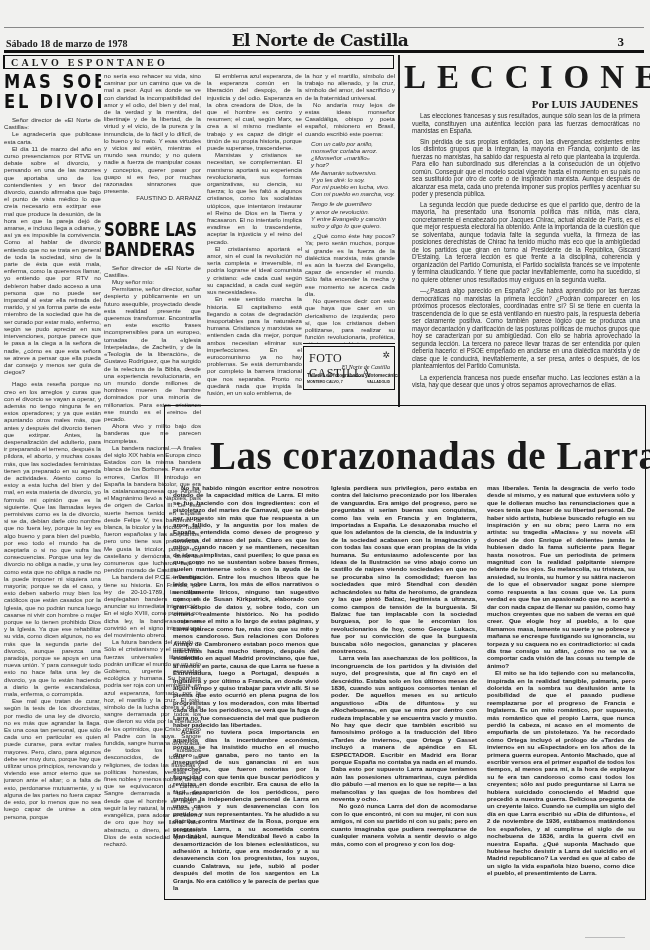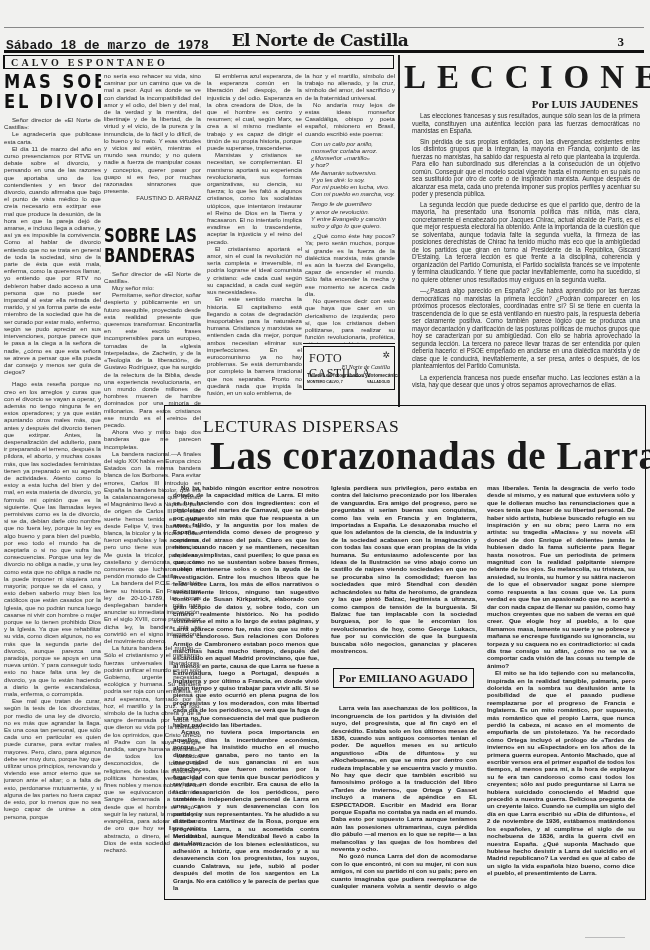--- a/index.html
+++ b/index.html
@@ -1,19 +1,19 @@
 <!DOCTYPE html>
 <html><head>
 <meta charset="utf-8">
 <style>
   html,body{margin:0;padding:0;}
   body{width:650px;height:950px;background:#f1f1ef;position:relative;overflow:hidden;font-family:"Liberation Sans",sans-serif;color:#1a1a1a;}
   .abs{position:absolute;}
   .rule{position:absolute;background:#111;}
-  .hdr-date{left:6px;top:38px;font-family:Liberation Mono, monospace;font-size:13px;font-weight:bold;}
+  .hdr-date{left:6px;top:38px;font-family:Liberation Serif, serif;font-size:10px;font-weight:bold;}
   .hdr-mast{left:190px;top:30px;width:260px;text-align:center;font-family:"DejaVu Serif",serif;font-weight:bold;font-size:17px;letter-spacing:-0.5px;}
   .hdr-page{right:26px;top:34px;font-family:"Liberation Serif",serif;font-size:13px;font-weight:bold;}
   .txt{font-size:6.1px;line-height:7.2px;text-align:justify;color:#2a2a2a;}
   .txt p{margin:0;text-indent:8px;}
   .txt p.sign{text-align:right;text-indent:0;}
   .txt p.verse{font-style:italic;text-indent:0;padding-left:6px;text-align:left;}
   .col{position:absolute;overflow:hidden;}
   .kicker-box{left:3px;top:55px;width:391px;height:14px;border:1px solid #111;border-left:2px solid #111;box-sizing:border-box;font-family:"Liberation Serif",serif;font-weight:bold;font-size:10px;letter-spacing:3.2px;padding:1px 0 0 6px;line-height:12px;}
   .h-cond{font-family:"DejaVu Sans",sans-serif;font-weight:bold;color:#111;transform-origin:left top;}
   .lecc-title{left:404px;top:60px;font-family:"Liberation Serif",serif;font-weight:bold;font-size:33px;letter-spacing:11px;line-height:34px;}
@@ -47,21 +47,21 @@
     <p style="margin-top:5px;">Hago esta reseña porque no creo en los arreglos y curas que con el divorcio se vayan a operar, y además no tengo ninguna fe en estos operadores; y ya que están apuntando otros males más, que antes y después del divorcio tienen que extirpar. Antes, la despenalización del adulterio, para ir preparando el terreno, después la píldora, el aborto, y muchas cosas más, que las sociedades feministas tienen ya preparado en su agenda de actividades. Atento como lo estoy a esta lucha del bien y del mal, en esta materia de divorcio, yo formulo mi opinión que es la siguiente. Que las llamadas leyes permisivas como es la de divorcio, si se da, debían darle otro nombre que no fuera ley, porque la ley es algo bueno y para bien del pueblo, por eso todo el mundo ha de aceptarla o si no que sufra las consecuencias. Porque una ley de divorcio no obliga a nadie, y una ley como esta que no obliga a nadie no la puede imponer ni siquiera una mayoría; porque se da el caso, y esto deben saberlo muy bien los católicos que están casados por la Iglesia, que no podrán nunca luego casarse ni vivir con hombre o mujer porque se lo tienen prohibido Dios y la Iglesia. Ya que ese rehabilitar su vida, como dicen algunos, no es más que la segunda parte del divorcio, aunque parezca una paradoja, porque se apoya en una nueva unión. Y para conseguir todo esto no hace falta una ley de divorcio, ya que lo están haciendo a diario la gente escandalosa, mala, enferma, o corrompida.</p>
     <p>Ese mal que tratan de curar, según la tesis de los divorcistas, por medio de una ley de divorcio, no es más que agrandar la llaga. Es una cosa tan personal, que sólo cada uno en particular es quien puede curarse, para evitar males mayores. Pero, claro, para algunos debe ser muy duro, porque hay que utilizar unos principios, renovando y viviendo ese amor eterno que se juraron ante el altar; o a falta de esto, perdonarse mutuamente, y si alguna de las partes no fuera capaz de esto, por lo menos que no sea luego capaz de unirse a otra persona, porque</p>
   </div>
 </div>
 
 <div class="col" style="left:104px;top:72px;width:97px;height:835px;">
   <div class="txt">
     <p style="text-indent:0;">no sería eso rehacer su vida, sino caminar por un camino que va de mal a peor. Aquí es donde se ve con claridad la incompatibilidad del amor y el odio, del bien y del mal, de la verdad y la mentira, del libertinaje y de la libertad, de la virtud y el vicio, de la pureza y la inmundicia, de lo fácil y lo difícil, de lo bueno y lo malo. Y esas virtudes y vicios así estén, mientras el mundo sea mundo; y no quiera nadie a fuerza de manipular cosas y conceptos, querer pasar por guapo si es feo, por muchas razonadas sinrazones que presente.</p>
     <p class="sign">FAUSTINO D. ARRANZ</p>
   </div>
-  <div style="margin-top:24px;">
+  <div style="margin-top:18px;">
     <div class="h-cond" style="font-size:19px;line-height:19px;transform:scaleX(0.78);white-space:nowrap;">SOBRE LAS</div>
     <div class="h-cond" style="font-size:19px;line-height:21px;transform:scaleX(0.78);white-space:nowrap;margin-bottom:4px;">BANDERAS</div>
   </div>
   <div class="txt">
     <p>Señor director de «El Norte de Castilla».</p>
     <p>Muy señor mío:</p>
     <p>Permítame, señor director, soñar despierto y públicamente en un futuro asequible, proyectado desde esta realidad presente que queremos transformar. Encontrarlla en este escrito frases incomprensibles para un europeo, tomadas de la «Iglesia Interpelada», de Zachetín, y de la «Teología de la liberación», de Gustavo Rodríguez, que ha surgido de la relectura de la Biblia, desde una experiencia revolucionaria, en un mundo donde millones de hombres mueren de hambre dominados por una minoría de millonarios. Para estos cristianos ese mundo es el «reino» del pecado.</p>
     <p>Ahora vivo y milito bajo dos banderas que me parecen incompletas.</p>
     <p>La bandera nacional.—A finales del siglo XIX había en Europa cinco Estados con la misma bandera blanca de los Borbones. Para evitar errores, Carlos III introdujo en España la bandera bicolor, que era la catalanoaragonesa que Alfonso el Magnánimo llevó a Nápoles, país de origen de Carlos III. De esta suerte hemos tenido en España desde Felipe V, tres banderas: la blanca, la bicolor y la tricolor. Todas fueron españolas y las aceptamos, pero uno tiene sus preferencias. Me gusta la tricolor, porque soy castellano y demócrata, como los comuneros que lucharon bajo el pendón morado de Castilla.</p>
     <p>La bandera del P.C.E.—También tiene su historia. En Francia, por ley de 20-10-1789, las tropas desplegaban bandera roja para anunciar su inmediata intervención. En el siglo XVIII, como protesta por dicha ley, la bandera roja se convirtió en el signo internacional del movimiento obrero.</p>
@@ -120,35 +120,33 @@
   <div class="txt" style="font-size:6.3px;line-height:7.5px;">
     <p>Las elecciones francesas y sus resultados, aunque sólo sean los de la primera vuelta, constituyen una auténtica lección para las fuerzas democráticas no marxistas en España.</p>
     <p style="margin-top:3px;">Sin pérdida de sus propias entidades, con las divergencias existentes entre los distintos grupos que la integran, la mayoría en Francia, conjunto de las fuerzas no marxistas, ha sabido dar respuesta al reto que planteaba la izquierda. Para ello han subordinado sus diferencias a la consecución de un objetivo común. Conseguir que el modelo social vigente hasta el momento en su país no sea sustituido por otro de corte o de inspiración marxista. Aunque después de alcanzar esa meta, cada uno pretenda imponer sus propios perfiles y acentuar su poder y presencia pública.</p>
     <p style="margin-top:3px;">La segunda lección que puede deducirse es que el partido que, dentro de la mayoría, ha presentado una fisonomía política más nítida, más clara, concretamente el encabezado por Jacques Chirac, actual alcalde de París, es el que mejor respuesta electoral ha obtenido. Ante la importancia de la cuestión que se solventaba, aunque todavía falte la segunda vuelta, la firmeza de las posiciones derechistas de Chirac ha tenido mucho más eco que la ambigüedad de los partidos que giran en torno al Presidente de la República, Giscard D'Estaing. La tercera lección es que frente a la disciplina, coherencia y organización del Partido Comunista, el Partido socialista francés se ve impotente y termina claudicando. Y tiene que pactar inevitablemente, como ha sucedido, si no quiere obtener unos resultados muy exiguos en la segunda vuelta.</p>
     <p style="margin-top:4px;">—¿Pasará algo parecido en España? ¿Se habrá aprendido por las fuerzas democráticas no marxistas la primera lección? ¿Podrán comparecer en los próximos procesos electorales, coordinadas entre sí? Si se tiene en cuenta la trascendencia de lo que se está ventilando en nuestro país, la respuesta debería ser claramente positiva. Como también parece lógico que se produzca una mayor decantación y clarificación de las posturas políticas de muchos grupos que hoy se caracterizan por su ambigüedad. Con ello se habría aprovechado la segunda lección. La tercera no parece llevar trazas de ser entendida por quien debería hacerlo: el PSOE empeñado en anclarse en una dialéctica marxista y de clase que le conducirá, inevitablemente, a ser presa, antes o después, de los planteamientos del Partido Comunista.</p>
     <p style="margin-top:4px;">La experiencia francesa nos puede enseñar mucho. Las lecciones están a la vista, hay que desear que unos y otros sepamos aprovecharnos de ellas.</p>
   </div>
 </div>
 
 <div class="abs larra-box">
-  <div style="position:absolute;left:38px;top:10px;" class="larra-kicker">LECTURAS DISPERSAS</div>
   <div style="position:absolute;left:45px;top:30px;white-space:nowrap;" class="larra-title">Las corazonadas de Larra</div>
 
   <div class="col" style="left:8px;top:78px;width:146px;height:408px;">
     <div class="txt" style="font-size:6.2px;line-height:7.4px;">
       <p>No ha habido ningún escritor entre nosotros dotado de la capacidad mítica de Larra. El mito se fue haciendo con dos ingredientes: con el pistoletazo del martes de Carnaval, que se debe por supuesto sin más que fue respuesta a un amor fallido, y la angustia por los males de España, entendida como deseo de progreso y condena del atraso del país. Claro es que los mitos, cuando nacen y se mantienen, necesitan de ideas simplistas, casi pueriles; lo que pasa es que, como no se sustentan sobre bases firmes, suelen mantenerse solos o con la ayuda de la investigación. Entre los muchos libros que he leído sobre Larra, los más de ellos narrativos o sencillamente líricos, ninguno tan sugestivo como el de Susan Kirkpatrick, elaborado con gran acopio de datos y, sobre todo, con un criterio realmente histórico. No ha podido sostenerse el mito a lo largo de estas páginas, y Larra aparece como fue, más rico que su mito y menos candoroso. Sus relaciones con Dolores Armijo de Cambronero estaban poco menos que marchitas hacía mucho tiempo, después del escándalo en aquel Madrid provinciano, que fue, al menos en parte, causa de que Larra se fuese a Extremadura, luego a Portugal, después a Inglaterra y por último a Francia, en donde vivió algún tiempo y quiso trabajar para vivir allí. Si se piensa que esto ocurrió en plena pugna de los progresistas y los moderados, con más libertad cada día de los periódicos, se verá que la fuga de Larra no fue consecuencia del mal que pudieron haber padecido las libertades.</p>
       <p>Acaso no tuviera poca importancia en aquellos días la incertidumbre económica, porque se ha insistido mucho en el mucho dinero que ganaba, pero no tanto en la inseguridad de sus ganancias ni en sus estrecheces, que fueron notorias por la fugacidad con que tenía que buscar periódicos y revistas en donde escribir. Era causa de ello la fácil desaparición de los periódicos, pero también la independencia personal de Larra en unos casos y sus desavenencias con los partidos y sus representantes. Ya he aludido a su diatriba contra Martínez de la Rosa, porque era progresista Larra, a su acometida contra Mendizábal, aunque Mendizábal llevó a cabo la desamortización de los bienes eclesiásticos, su adhesión a Istúriz, que era moderado y a su desavenencia con los progresistas, los suyos, cuando Calatrava, su jefe, subió al poder después del motín de los sargentos en La Granja. No era católico y le parecía de perlas que la</p>
     </div>
   </div>
 
   <div class="col" style="left:166px;top:78px;width:146px;height:408px;">
     <div class="txt" style="font-size:6.2px;line-height:7.4px;">
       <p style="text-indent:0;">Iglesia perdiera sus privilegios, pero estaba en contra del laicismo preconizado por los liberales de vanguardia. Era amigo del progreso, pero se preguntaba si serían buenas sus conquistas, como las veía en Francia y en Inglaterra, importadas a España. Le desazonaba mucho el que los adelantos de la ciencia, de la industria y de la sociedad acabasen con la imaginación y con todas las cosas que eran propias de la vida humana. Su entusiasmo adolescente por las ideas de la Ilustración se vino abajo como un castillo de naipes viendo sociedades en que no se procuraba sino la comodidad; fueron las sociedades que miró Stendhal con desdén achacándoles su falta de heroísmo, de grandeza y las que pintó Balzac, legitimista a ultranza, como campos de tensión de la burguesía. Si Balzac fue tan implacable con la sociedad burguesa, por lo que le encomian los revolucionarios de hoy, como George Lukacs, fue por su convicción de que la burguesía buscaba sólo negocios, ganancias y placeres mostrencos.</p>
     </div>
-    <div class="author-box" style="margin:14px 0 16px 2px;display:inline-block;">Por EMILIANO AGUADO</div>
     <div class="txt" style="font-size:6.2px;line-height:7.4px;">
       <p>Larra veía las asechanzas de los políticos, la incongruencia de los partidos y la división del suyo, del progresista, que al fin cayó en el descrédito. Estaba solo en los últimos meses de 1836, cuando sus antiguos consortes tenían el poder. De aquellos meses es su artículo angustioso «Día de difuntos» y su «Nochebuena», en que se mira por dentro con rudeza implacable y se encuentra vacío y mustio. No hay que decir que también escribió su famosísimo prólogo a la traducción del libro «Tardes de invierno», que Ortega y Gasset incluyó a manera de apéndice en EL ESPECTADOR. Escribir en Madrid era llorar porque España no contaba ya nada en el mundo. Daba esto por supuesto Larra aunque teníamos aún las posesiones ultramarinas, cuya pérdida dio pábulo —al menos es lo que se repite— a las melancolías y las quejas de los hombres del noventa y ocho.</p>
       <p>No gozó nunca Larra del don de acomodarse con lo que encontró, ni con su mujer, ni con sus amigos, ni con su partido ni con su país; pero en cuanto imaginaba que pudiera reemplazarse de cualquier manera volvía a sentir desvío o algo más, como con el progreso y con los dog-</p>
     </div>
   </div>
 
   <div class="col" style="left:322px;top:78px;width:148px;height:408px;">
     <div class="txt" style="font-size:6.2px;line-height:7.4px;">
       <p style="text-indent:0;">mas liberales. Tenía la desgracia de verlo todo desde sí mismo, y es natural que estuviera sólo y que le dolieran mucho las renunciaciones que a veces tenía que hacer de su libertad personal. De haber sido artista, hubiese buscado refugio en su inspiración y en su obra; pero Larra no era artista: su tragedia «Macías» y su novela «El doncel de don Enrique el doliente» jamás le hubiesen dado la fama suficiente para llegar hasta nosotros. Fue un periodista de primera magnitud con la realidad palpitante siempre delante de los ojos. Su melancolía, su tristeza, su ansiedad, su ironía, su humor y su sátira nacieron de lo que el observador sagaz pone siempre como respuesta a las cosas que ve. La pura verdad es que fue un apasionado que no acertó a dar con nada capaz de llenar su pasión, como hay muchos creyentes que no saben de veras en qué creer. Que elogie hoy al pueblo, a lo que llamamos masa, lamente su suerte y se pobrece y mañana se encrespe fustigando su ignorancia, su torpeza y su caquera no es contradictorio: si cada día trae consigo su afán, ¿cómo no se va a comportar cada visión de las cosas su temple de ánimo?</p>
       <p>El mito se ha ido tejiendo con su melancolía, inspirada en la realidad tangible, palmaria, pero dolorida en la sombra su desilusión ante la posibilidad de que el pasado pudiese reemplazarse por el progreso de Francia e Inglaterra. Es un mito romántico, por supuesto, más romántico que el propio Larra, que nunca perdió la cabeza, ni acaso en el momento de empuñarla de un pistoletazo. Ya he recordado cómo Ortega incluyó el prólogo de «Tardes de invierno» en su «Espectador» en los años de la primera guerra europea. Antonio Machado, que al escribir versos era el primer español de todos los tiempos, al menos para mí, a la hora de explayar su fe era tan candoroso como casi todos los creyentes; sólo así pudo preguntarse si Larra se hubiera suicidado conociendo el Madrid que precedió a nuestra guerra. Deliciosa pregunta de un creyente laico. Cuando se cumplía un siglo del día en que Larra escribió su «Día de difuntos», el 2 de noviembre de 1936, estábamos matándonos los españoles, y al cumplirse el siglo de su nochebuena de 1836, ardía la guerra civil en nuestra España. ¿Qué suponía Machado que hubiese hecho desistir a Larra del suicidio en el Madrid republicano? La verdad es que al cabo de un siglo la vida española hizo bueno, como dice el pueblo, el presentimiento de Larra.</p>

